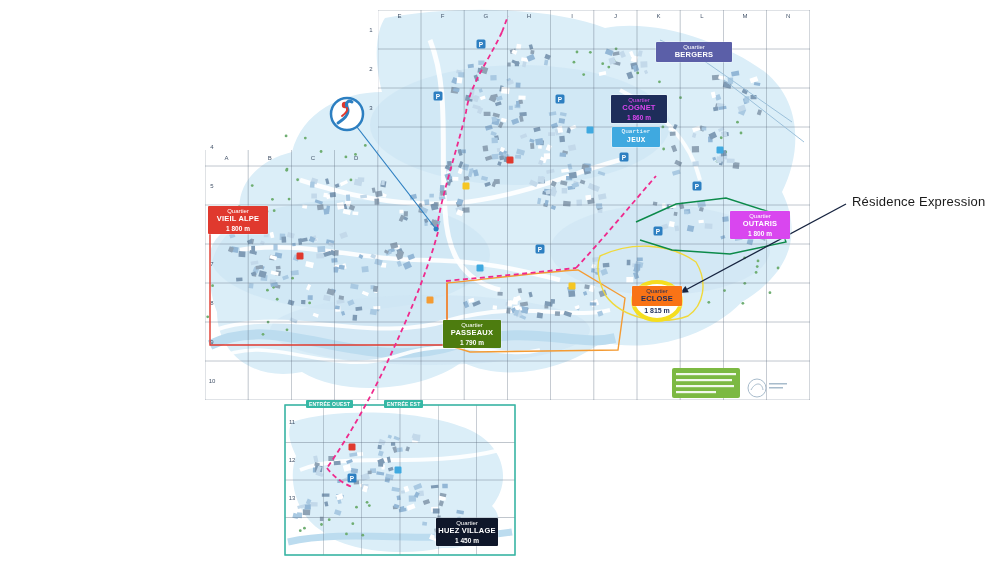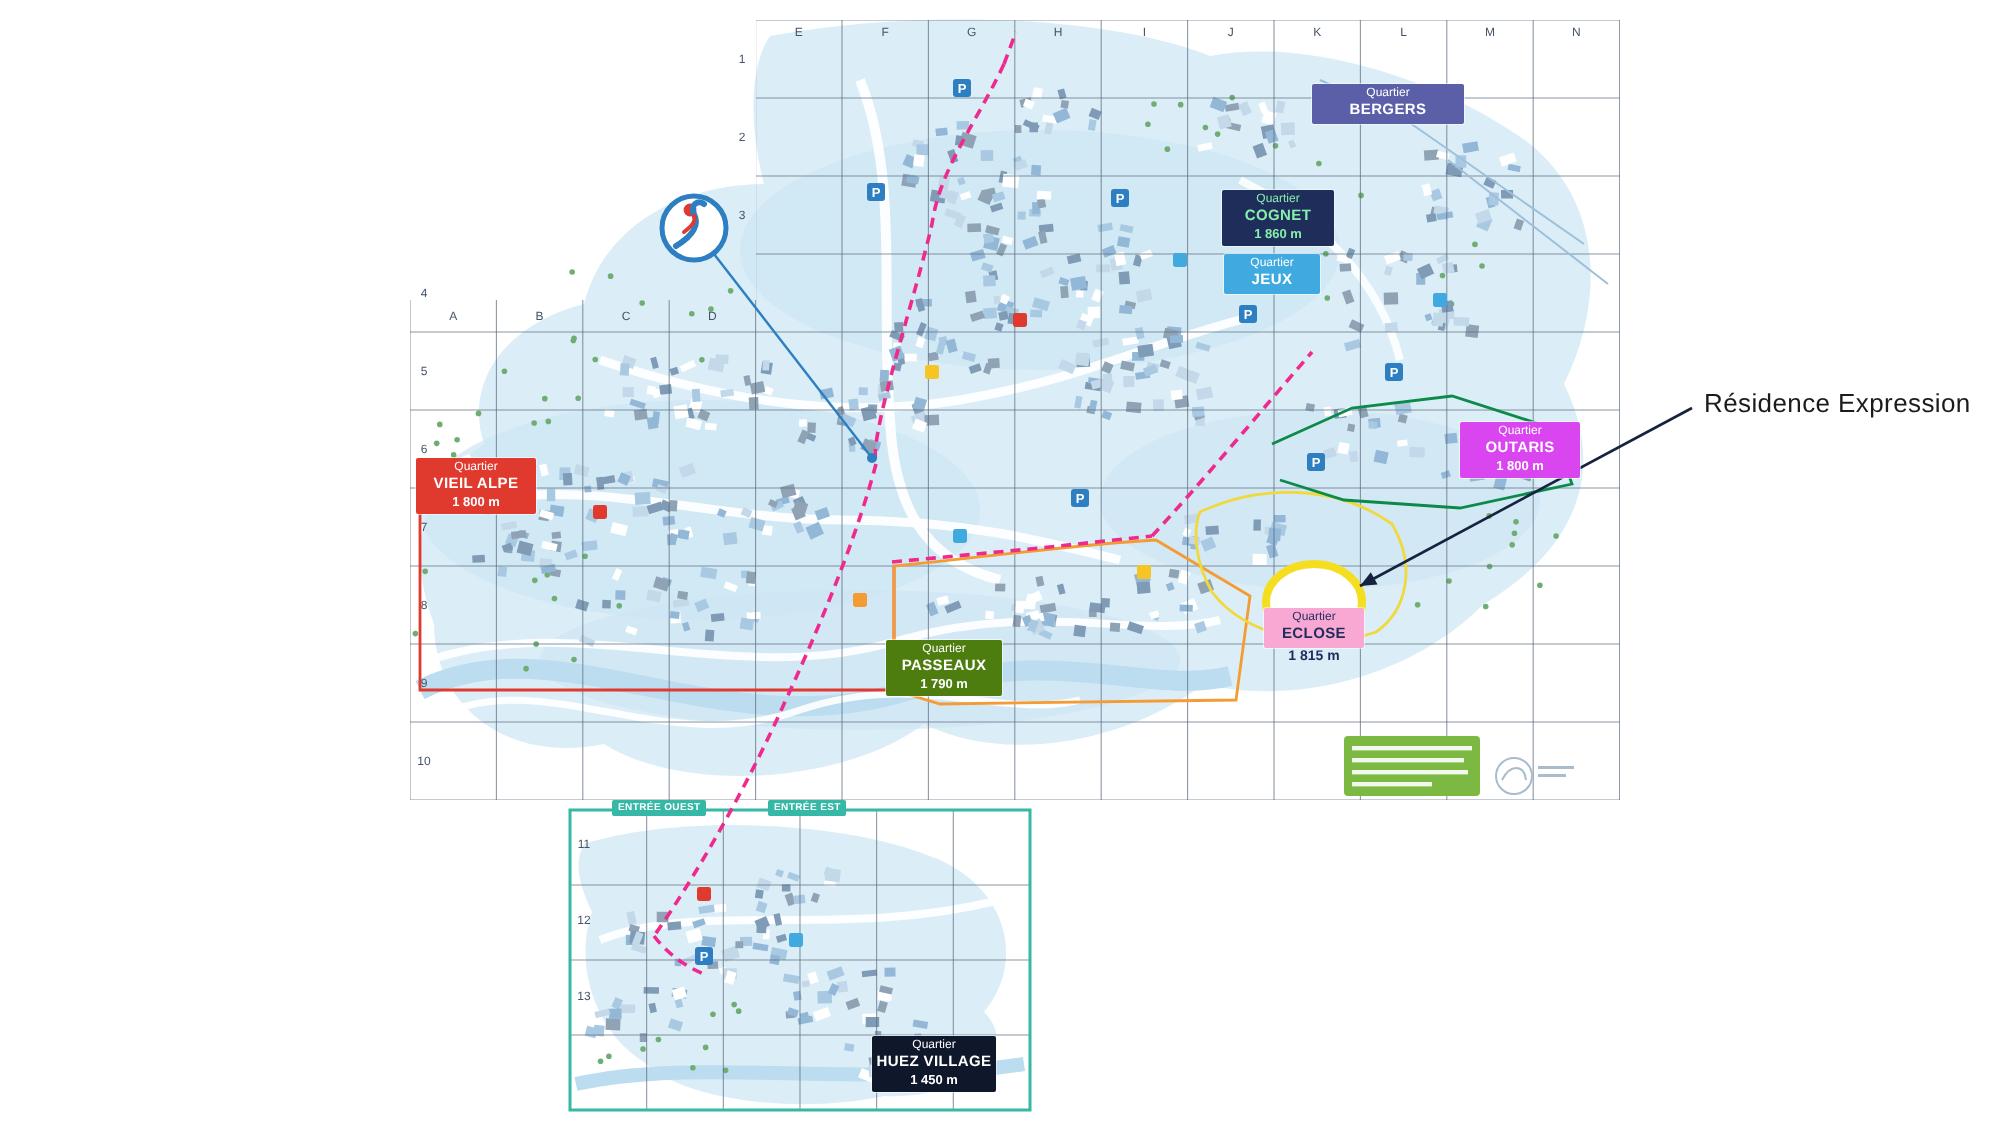--- a/index.html
+++ b/index.html
@@ -829,56 +829,56 @@
   </svg>
 
   <div class="qlabel" style="left:656px;top:42px;width:76px">
     <div class="q-box" style="background: rgb(91, 95, 168); color: rgb(255, 255, 255);">
       <span class="q-kicker">Quartier</span>
       <span class="q-title">BERGERS</span>
 
     </div>
   </div>
   <div class="qlabel" style="left:611px;top:95px;width:56px">
-    <div class="q-box" style="background: rgb(30, 45, 90); color: #86efac;">
+    <div class="q-box" style="background: rgb(30, 45, 90); color: #d946ef;">
       <span class="q-kicker">Quartier</span>
       <span class="q-title">COGNET</span>
       <span class="q-alt-in">1 860 m</span>
     </div>
   </div>
   <div class="qlabel" style="left:612px;top:127px;width:48px">
-    <div class="q-box" style="background: rgb(63, 169, 224); color: rgb(255, 255, 255);">
+    <div class="q-box" style="background: rgb(63, 169, 224); color: rgb(255, 255, 255); font-family: Liberation Mono, monospace;">
       <span class="q-kicker">Quartier</span>
       <span class="q-title">JEUX</span>
 
     </div>
   </div>
   <div class="qlabel" style="left:208px;top:206px;width:60px">
-    <div class="q-box" style="background: rgb(224, 57, 46); color: rgb(255, 255, 255); margin-top: 23px;">
+    <div class="q-box" style="background: rgb(224, 57, 46); color: rgb(255, 255, 255);">
       <span class="q-kicker">Quartier</span>
       <span class="q-title">VIEIL ALPE</span>
       <span class="q-alt-in">1 800 m</span>
     </div>
   </div>
   <div class="qlabel" style="left:730px;top:211px;width:60px">
     <div class="q-box" style="background: #d946ef; color: rgb(255, 255, 255);">
       <span class="q-kicker">Quartier</span>
       <span class="q-title">OUTARIS</span>
       <span class="q-alt-in">1 800 m</span>
     </div>
   </div>
   <div class="qlabel" style="left:443px;top:320px;width:58px">
     <div class="q-box" style="background: #4d7c0f; color: rgb(255, 255, 255);">
       <span class="q-kicker">Quartier</span>
       <span class="q-title">PASSEAUX</span>
       <span class="q-alt-in">1 790 m</span>
     </div>
   </div>
   <div class="qlabel" style="left:632px;top:286px;width:50px">
-    <div class="q-box" style="background: #f9a8d4; color: rgb(30, 45, 90); margin-top: 18px;">
+    <div class="q-box" style="background: #f97316; color: rgb(30, 45, 90);">
       <span class="q-kicker">Quartier</span>
       <span class="q-title">ECLOSE</span>
     </div>
     <span class="q-alt-out">1 815 m</span>
   </div>
   <div class="qlabel" style="left:436px;top:518px;width:62px">
     <div class="q-box" style="background: #0f172a; color: rgb(255, 255, 255);">
       <span class="q-kicker">Quartier</span>
       <span class="q-title">HUEZ VILLAGE</span>
       <span class="q-alt-in">1 450 m</span>

